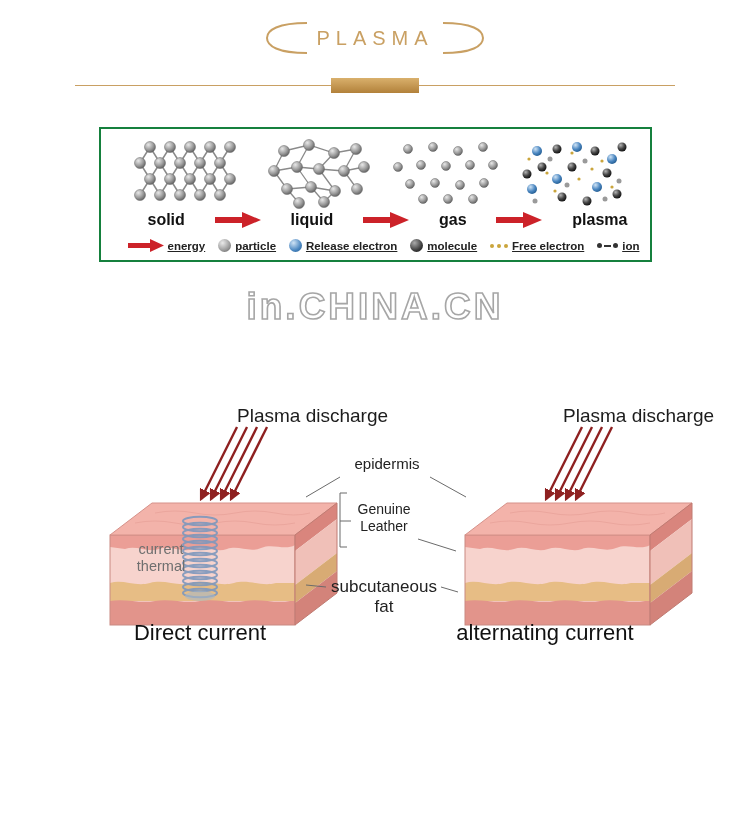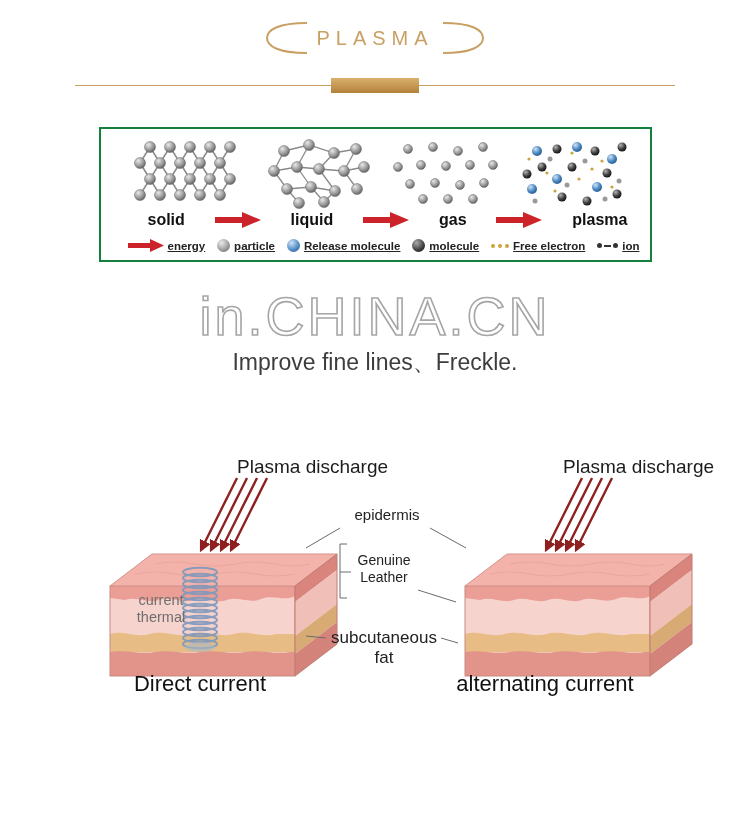--- a/index.html
+++ b/index.html
@@ -32,21 +32,21 @@
   .sphere.gray{background:radial-gradient(circle at 35% 30%, #eaeaea, #9a9a9a 60%, #555);}
   .sphere.blue{background:radial-gradient(circle at 35% 30%, #cfe3f5, #4a86c0 60%, #215a8f);}
   .sphere.dark{background:radial-gradient(circle at 35% 30%, #aaaaaa, #3d3d3d 60%, #0a0a0a);}
   .mini-dots{display:inline-flex;gap:3px;align-items:center;}
   .mini-dot{width:4px;height:4px;border-radius:50%;background:#caa53c;}
   .ion-icon{display:inline-flex;gap:2px;align-items:center;}
   .ion-dot{width:5px;height:5px;border-radius:50%;background:#333;}
   .ion-dash{width:7px;height:2px;background:#333;}
 
   
-  .watermark{text-align:center;margin-top:26px;font-size:54px;font-weight:normal;
+  .watermark{text-align:center;margin-top:26px;font-size:37px;font-weight:bold;
              letter-spacing:3px;color:#c9c9c9;line-height:1.05;}
   @supports (-webkit-text-stroke:1px #999){
     .watermark{color:#ffffff;-webkit-text-stroke:1.6px #a6a6a6;}
   }
   .tagline{text-align:center;font-size:23px;color:#3d3d3d;margin-top:2px;}
 
   
   .skin-section{position:relative;height:308px;margin-top:68px;}
   .discharge-label{position:absolute;font-size:19px;color:#1c1c1c;}
   .block-svg{position:absolute;}
@@ -254,21 +254,21 @@
           <polygon points="0,4 22,4 22,0 36,6.5 22,13 22,9 0,9" fill="#cc2229"></polygon>
         </svg>
         <span>energy</span>
       </span>
       <span class="legend-item">
         <span class="sphere gray"></span>
         <span>particle</span>
       </span>
       <span class="legend-item">
         <span class="sphere blue"></span>
-        <span>Release molecule</span>
+        <span>Release electron</span>
       </span>
       <span class="legend-item">
         <span class="sphere dark"></span>
         <span>molecule</span>
       </span>
       <span class="legend-item">
         <span class="mini-dots">
           <span class="mini-dot"></span>
             <span class="mini-dot"></span>
             <span class="mini-dot"></span>
@@ -280,21 +280,20 @@
           <span class="ion-dot"></span>
             <span class="ion-dash"></span>
             <span class="ion-dot"></span>
         </span>
         <span>ion</span>
       </span>
     </div>
   </div>
 
   <div class="watermark">in.CHINA.CN</div>
-  <div class="tagline">Improve fine lines、Freckle.</div>
 
   <div class="skin-section">
 
     <div class="discharge-label" style="left:237px;top:10px;">Plasma discharge</div>
     <div class="discharge-label" style="left:563px;top:10px;">Plasma discharge</div>
 
     <svg class="arrows-svg" style="left:175px;top:30px;" width="110" height="82" viewBox="0 0 110 82">
       <defs>
         <marker id="ah" viewBox="0 0 10 10" refX="8" refY="5" markerWidth="5" markerHeight="5" orient="auto">
           <path d="M0,0 L10,5 L0,10 z" fill="#8e2020"></path>

